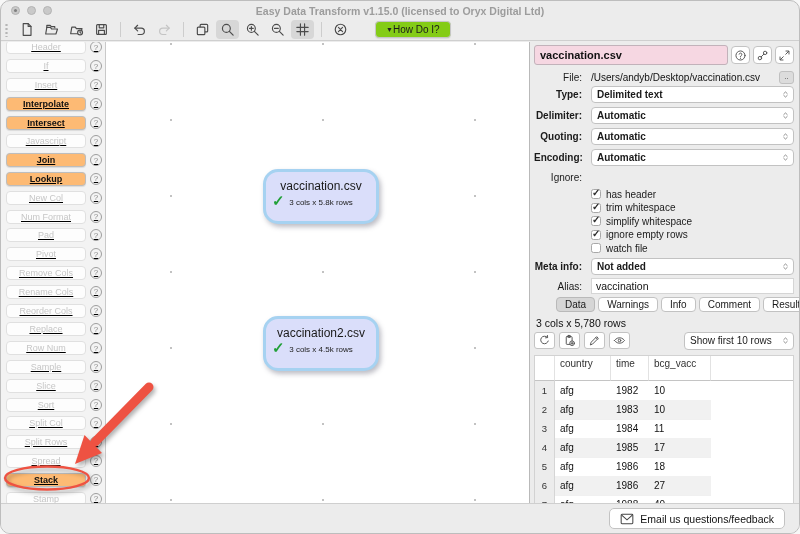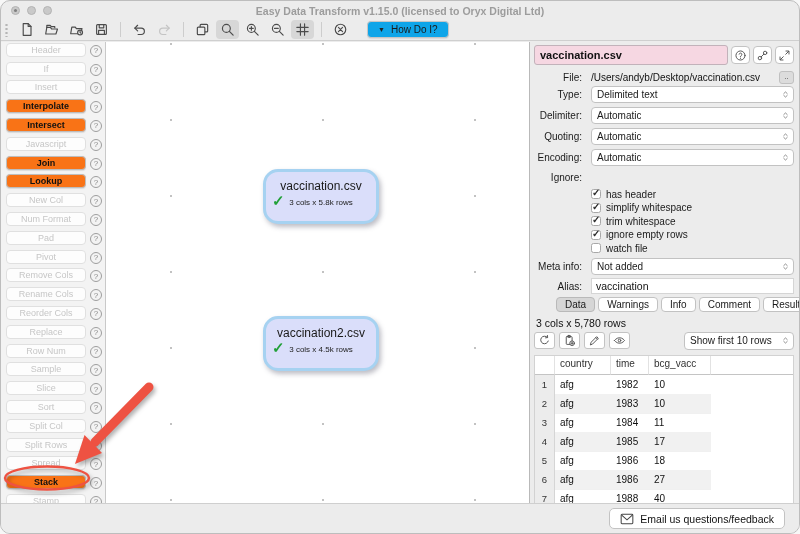--- a/index.html
+++ b/index.html
@@ -18,31 +18,31 @@
   .drag-dots{width:3px;height:14px;margin-right:6px;
     background-image:radial-gradient(circle 1px at 1.5px 2px,#b5b5b5 1px,transparent 1.3px);
     background-size:3px 4px;}
   .tbwrap{display:flex;align-items:center;}
   .tb-btn{width:23px;height:19px;border:none;background:transparent;border-radius:4px;
     display:flex;align-items:center;justify-content:center;padding:0;margin:0 1px;}
   .tb-btn.active{background:#d7d7d7;}
   .tb-btn svg{width:15px;height:15px;stroke:#4c4c4c;fill:none;stroke-width:1.25;stroke-linejoin:round;stroke-linecap:round;}
   .tb-btn.disabled svg{stroke:#c4c4c4;}
   .tb-divider{width:1px;height:15px;background:#cdcdcd;margin:0 6px;}
-  .howdoi{margin-left:14px;height:17px;background:#0ea5e9;border:1px solid #c6c6c6;border-radius:4px;
-    font-size:10px;color:#1a1a1a;display:flex;align-items:center;gap:6px;padding:0 10px;
+  .howdoi{margin-left:22px;height:17px;background:#84cc16;border:1px solid #c6c6c6;border-radius:4px;
+    font-size:10px;color:#1a1a1a;display:flex;align-items:center;padding:0 10px;
     font-family:"Liberation Sans",sans-serif;box-shadow:0 .5px 1px rgba(0,0,0,.08);}
   .howdoi .caret{font-size:7px;color:#222;}
   
   .main{position:absolute;left:0;top:41px;right:0;bottom:29px;display:flex;}
   
   .sidebar{width:105px;background:#f3f3f3;border-right:1px solid #c9c9c9;overflow:hidden;box-sizing:border-box;}
   .slist{margin-top:-4px;}
-  .srow{height:18.8px;display:flex;align-items:flex-end;padding:0 3px 0 5px;box-sizing:border-box;}
-  .sbtn{flex:1;height:14px;border-radius:4px;background:#f97316;border:1px solid #bdbdbd;
+  .srow{height:18.8px;display:flex;align-items:center;padding:0 3px 0 5px;box-sizing:border-box;text-decoration:underline;}
+  .sbtn{flex:1;height:14px;border-radius:4px;background:#fdba74;border:1px solid #bdbdbd;
     font-size:9px;font-family:"Liberation Sans",sans-serif;color:#111;font-weight:bold;
     padding:0;line-height:12px;box-shadow:0 .5px 1px rgba(0,0,0,.1);}
   .srow.off .sbtn{color:#c6c6c6;border-color:#e0e0e0;background:#fdfdfd;font-weight:normal;box-shadow:none;}
   .shelp{width:12px;height:12px;margin-left:4px;border-radius:50%;border:1px solid #9e9e9e;color:#8a8a8a;
     font-size:8px;display:flex;align-items:center;justify-content:center;background:transparent;
     box-sizing:border-box;flex:none;}
   
   .canvas{flex:1;background:#fff;position:relative;
     background-image:radial-gradient(circle 1.2px at 1px 1px,#c2c2c2 1px,transparent 1.4px);
     background-size:152px 76px;background-position:64px 1px;}
@@ -59,21 +59,21 @@
   .name-row{height:20px;margin-bottom:5px;gap:3px;}
   .name-field{flex:1;height:18px;background:#f6d7e2;border:1px solid #c2b2ba;border-radius:3px;
     font-size:11px;font-weight:bold;color:#111;padding:0 5px;font-family:"Liberation Sans",sans-serif;min-width:0;}
   .sq{width:19px;height:18px;background:#fff;border:1px solid #c3c3c3;border-radius:4px;flex:none;
     display:flex;align-items:center;justify-content:center;padding:0;}
   .sq svg{width:13px;height:13px;stroke:#555;fill:none;stroke-width:1.2;stroke-linecap:round;stroke-linejoin:round;}
   .file-row{height:14px;margin-bottom:2px;}
   .file-value{flex:1;font-size:10px;color:#111;white-space:nowrap;overflow:hidden;}
   .browse{width:15px;height:13px;background:#dcdcdc;border:1px solid #c0c0c0;border-radius:3px;
     font-size:8px;line-height:8px;color:#444;padding:0;flex:none;}
-  .selrow{height:17px;margin-bottom:4px;}
+  .selrow{height:17px;margin-bottom:4px;font-weight:bold;}
   .field{flex:1;height:17px;background:#fff;border:1px solid #c2c2c2;border-radius:4px;display:flex;
     align-items:center;justify-content:space-between;padding:0 3px 0 5px;box-sizing:border-box;min-width:0;}
   .field .val{white-space:nowrap;overflow:hidden;}
   .stepper svg{width:9px;height:13px;stroke:#666;fill:none;stroke-width:1.3;stroke-linecap:round;stroke-linejoin:round;display:block;}
   .ignore-row{height:15px;margin-bottom:3px;}
   .ignore-row .field{height:15px;}
   .cbrow{height:12px;margin-left:57px;margin-bottom:1.6px;display:flex;align-items:center;gap:5px;}
   .cbox{width:10px;height:10px;background:#fff;border:1px solid #a8a8a8;border-radius:2.5px;flex:none;
     position:relative;box-sizing:border-box;}
   .cbox.on::after{content:"\2713";position:absolute;left:0px;top:-3px;font-size:10px;font-weight:bold;color:#2b2b2b;}
@@ -87,21 +87,21 @@
   .tab.sel{background:#d6d6d6;border-color:#b9b9b9;}
   .summary{height:12px;margin:1px 0 2px 2px;font-size:10.5px;color:#111;}
   .tools-row{height:20px;margin-bottom:4px;display:flex;align-items:center;gap:4px;}
   .tool{width:21px;height:17px;background:#fff;border:1px solid #c3c3c3;border-radius:3px;
     display:flex;align-items:center;justify-content:center;padding:0;flex:none;}
   .tool svg{width:13px;height:13px;stroke:#555;fill:none;stroke-width:1.2;stroke-linecap:round;stroke-linejoin:round;}
   .show-rows{flex:none;width:110px;margin-left:auto;height:18px;font-size:10px;}
   
   .dtable{flex:1;background:#fff;border:1px solid #d2d2d2;overflow:hidden;margin-bottom:0;}
   .trow{display:grid;grid-template-columns:20px 56px 38px 62px 1fr;}
-  .thead{height:19px;line-height:15px;border-radius:6px;}
+  .thead{height:25px;line-height:15px;border-radius:6px;}
   .thead .hc{font-size:10px;color:#333;padding-left:5px;border-bottom:1px solid #c4c4c4;border-right:1px solid #e2e2e2;
     white-space:nowrap;overflow:hidden;}
   .thead .hc.last{border-right:none;}
   .tbody .trow{height:19px;line-height:19px;}
   .rn{background:#ececec;border-right:1px solid #d5d5d5;border-bottom:1px solid #e0e0e0;
     font-size:9.5px;color:#333;text-align:center;}
   .dc{font-size:10px;color:#111;padding-left:5px;border-bottom:1px solid #f0f0f0;white-space:nowrap;overflow:hidden;}
   .trow.even .dc{background:#f1f1f1;}
   .fillc{background:#fff;border-bottom:1px solid #f7f7f7;}
   
@@ -412,25 +412,25 @@
       <div class="irow ignore-row">
         <span class="lbl">Ignore:</span>
       </div>
       <div id="checkbox-rows">
           <div class="cbrow">
        <span class="cbox on"></span>
        <span>has header</span>
      </div>
           <div class="cbrow">
        <span class="cbox on"></span>
-       <span>simplify whitespace</span>
+       <span>trim whitespace</span>
      </div>
           <div class="cbrow">
        <span class="cbox on"></span>
-       <span>trim whitespace</span>
+       <span>simplify whitespace</span>
      </div>
           <div class="cbrow">
        <span class="cbox on"></span>
        <span>ignore empty rows</span>
      </div>
           <div class="cbrow">
        <span class="cbox "></span>
        <span>watch file</span>
      </div>
         </div>

